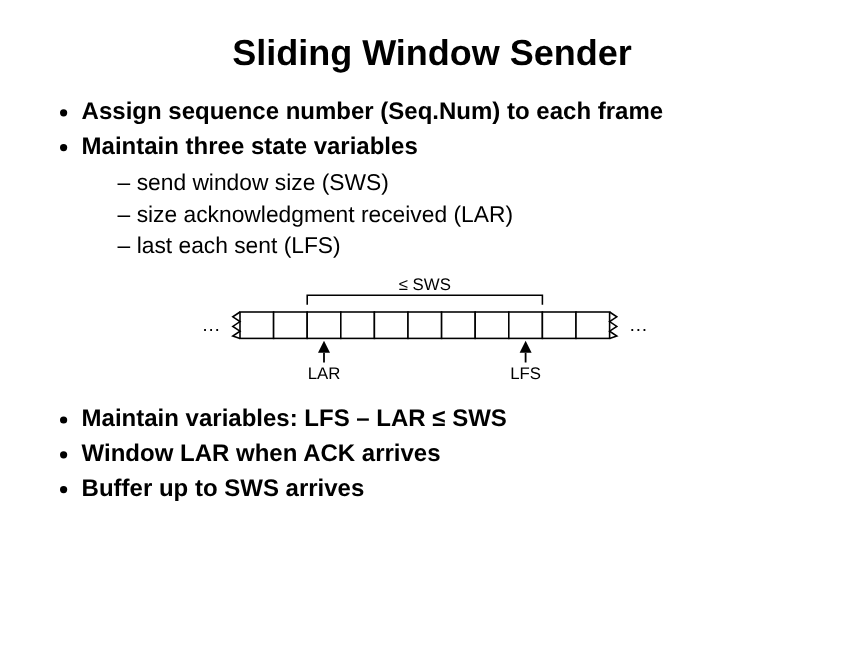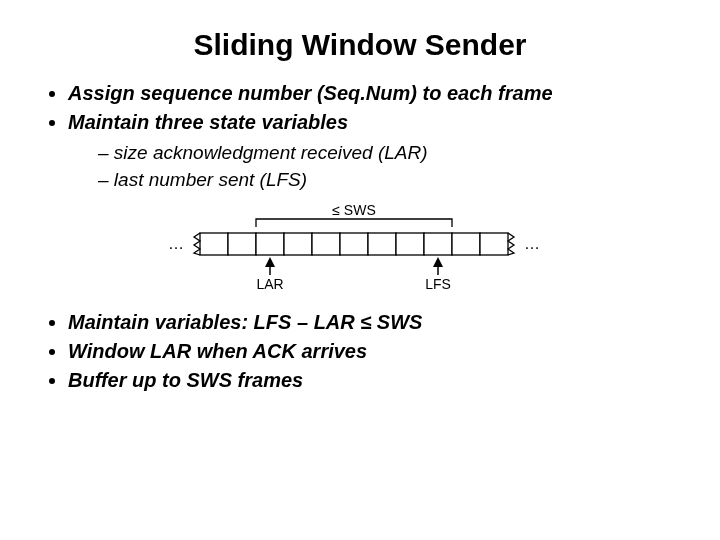--- a/index.html
+++ b/index.html
@@ -24,21 +24,20 @@
     font-weight: bold;
     margin: 0 0 18px 0;
   }
   ul.top {
     list-style: disc;
     margin: 0 0 0 6px;
     padding-left: 22px;
     font-size: 20px;
     font-weight: bold;
     line-height: 1.35;
-    font-style: italic;
   }
   ul.top > li { margin-bottom: 2px; }
   ul.sub {
     list-style: none;
     margin: 4px 0 10px 0;
     padding-left: 30px;
     font-size: 19px;
     font-weight: normal;
     line-height: 1.4;
   }
@@ -54,22 +53,23 @@
 </head>
 <body>
 
 <div class="slide">
   <h1 class="title">Sliding Window Sender</h1>
 
   <ul class="top">
     <li>Assign sequence number (Seq.Num) to each frame</li>
     <li>Maintain three state variables
       <ul class="sub">
+        <li>send window size (SWS)</li>
         <li>size acknowledgment received (LAR)</li>
-        <li>last number sent (LFS)</li>
+        <li>last each sent (LFS)</li>
       </ul>
     </li>
   </ul>
 
   <div class="diagram-wrap">
     <svg viewBox="0 0 420 92" width="420" height="92">
 
       <g id="dia-g">
           <rect x="50" y="30" width="28" height="22" fill="#fff" stroke="#000" stroke-width="1.3"></rect>
           <rect x="78" y="30" width="28" height="22" fill="#fff" stroke="#000" stroke-width="1.3"></rect>
@@ -94,15 +94,15 @@
           <polygon points="288,54 283,64 293,64" fill="#000"></polygon>
           <line x1="288" y1="64" x2="288" y2="72" stroke="#000" stroke-width="1.5"></line>
           <text x="288" y="86" font-size="14" text-anchor="middle">LFS</text>
         </g>
     </svg>
   </div>
 
   <ul class="top">
     <li>Maintain variables: LFS – LAR ≤ SWS</li>
     <li>Window LAR when ACK arrives</li>
-    <li>Buffer up to SWS frames</li>
+    <li>Buffer up to SWS arrives</li>
   </ul>
 </div>
 
 </body></html>

